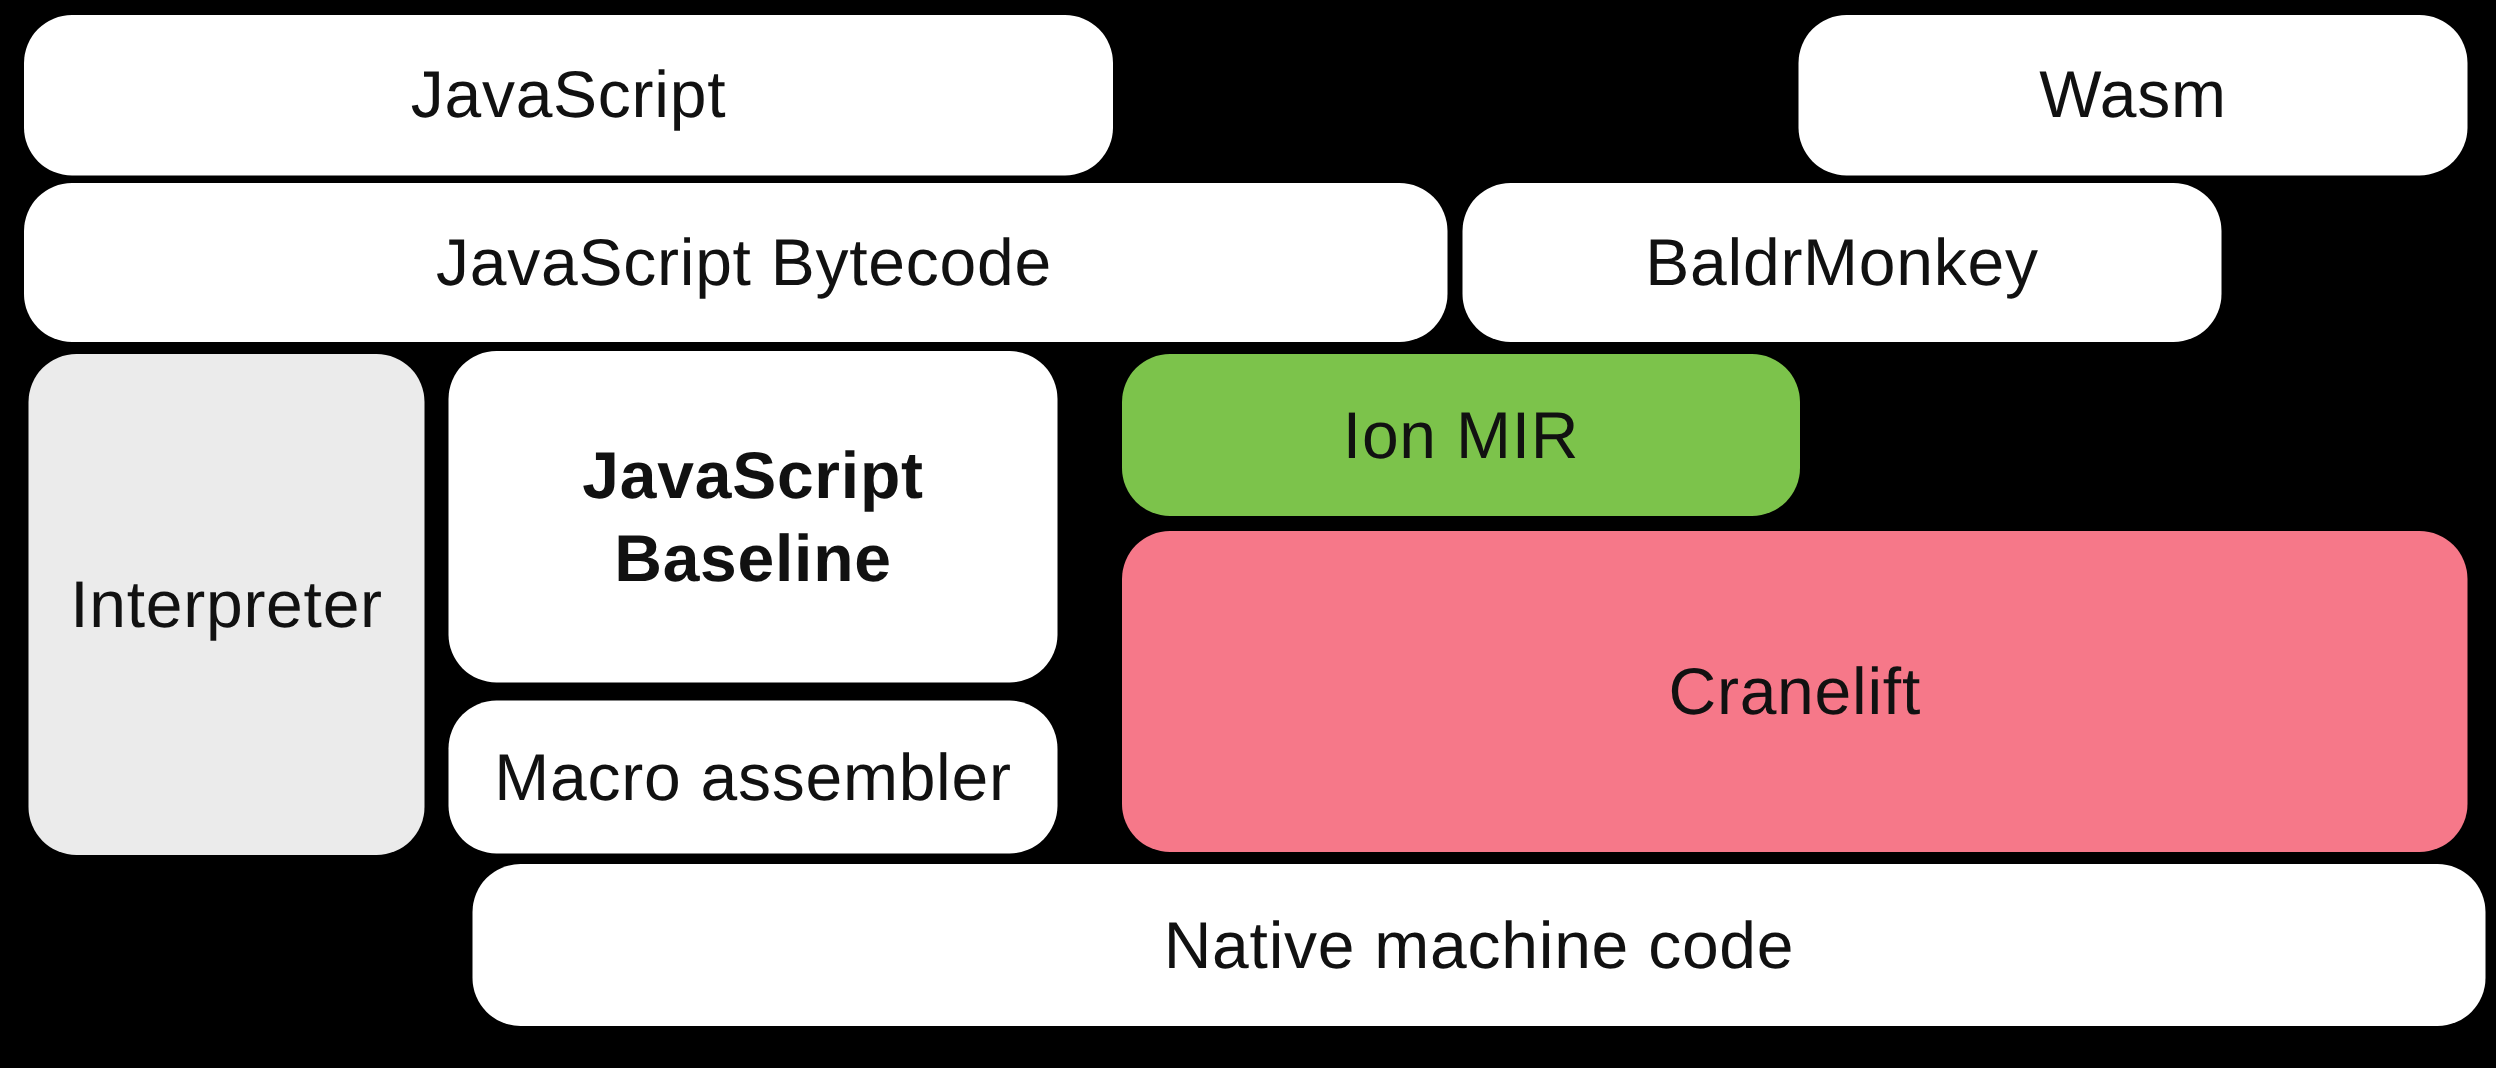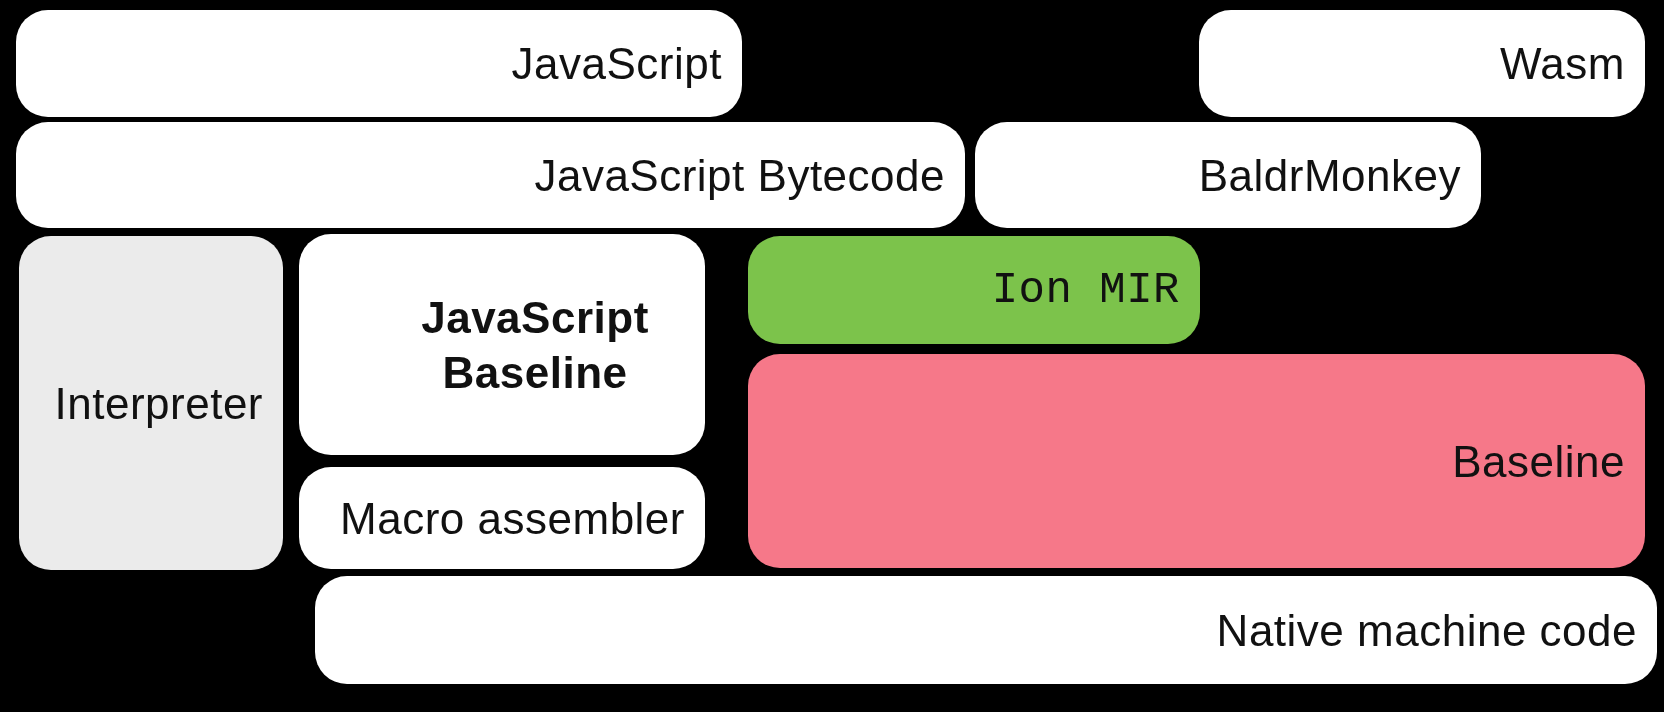--- a/index.html
+++ b/index.html
@@ -14,41 +14,41 @@
     background: #000;
     overflow: hidden;
     font-family: "Liberation Sans", sans-serif;
   }
   .node {
     position: absolute;
     background: #fff;
     border-radius: 32px;
     display: flex;
     align-items: center;
-    justify-content: flex-end;
+    justify-content: center;
     text-align: center;
     color: #111;
     font-size: 44px;
     line-height: 1.25;
     letter-spacing: 0.5px;
     box-sizing: border-box;
     padding: 0 20px;
   }
   
   .n-javascript        { left: 16px;   top: 10px;  width: 726px;  height: 107px; }
   .n-asmjs             { left: 746px;  top: 10px;  width: 449px;  height: 107px; }
   .n-wasm              { left: 1199px; top: 10px;  width: 446px;  height: 107px; }
   
   .n-js-bytecode       { left: 16px;   top: 122px; width: 949px;  height: 106px; }
   .n-baldrmonkey       { left: 975px;  top: 122px; width: 506px;  height: 106px; }
   
   .n-interpreter       { left: 19px;   top: 236px; width: 264px;  height: 334px; }
   .n-js-baseline       { left: 299px;  top: 234px; width: 406px;  height: 221px; font-weight: bold; }
   .n-macro-assembler   { left: 299px;  top: 467px; width: 406px;  height: 102px; }
-  .n-ion-mir           { left: 748px;  top: 236px; width: 452px;  height: 108px; font-family: Liberation Mono, monospace; }
+  .n-ion-mir           { left: 748px;  top: 236px; width: 452px;  height: 108px; }
   .n-cranelift         { left: 748px;  top: 354px; width: 897px;  height: 214px; }
   
   .n-native-machine    { left: 303px;  top: 576px; width: 1342px; height: 108px; margin-left: 12px; }
 
   .n-js-baseline .label { max-width: 300px; } 
 </style>
 </head>
 <body>
 
 <div class="canvas">
@@ -80,20 +80,20 @@
 
   <div class="node n-macro-assembler" style="background-color: rgb(255, 255, 255);">
     <span class="label">Macro assembler</span>
   </div>
 
   <div class="node n-ion-mir" style="background-color: rgb(124, 195, 75);">
     <span class="label">Ion MIR</span>
   </div>
 
   <div class="node n-cranelift" style="background-color: rgb(246, 120, 137);">
-    <span class="label">Baseline</span>
+    <span class="label">Cranelift</span>
   </div>
 
   <div class="node n-native-machine" style="background-color: rgb(255, 255, 255);">
     <span class="label">Native machine code</span>
   </div>
 
 </div>
 
 </body></html>

